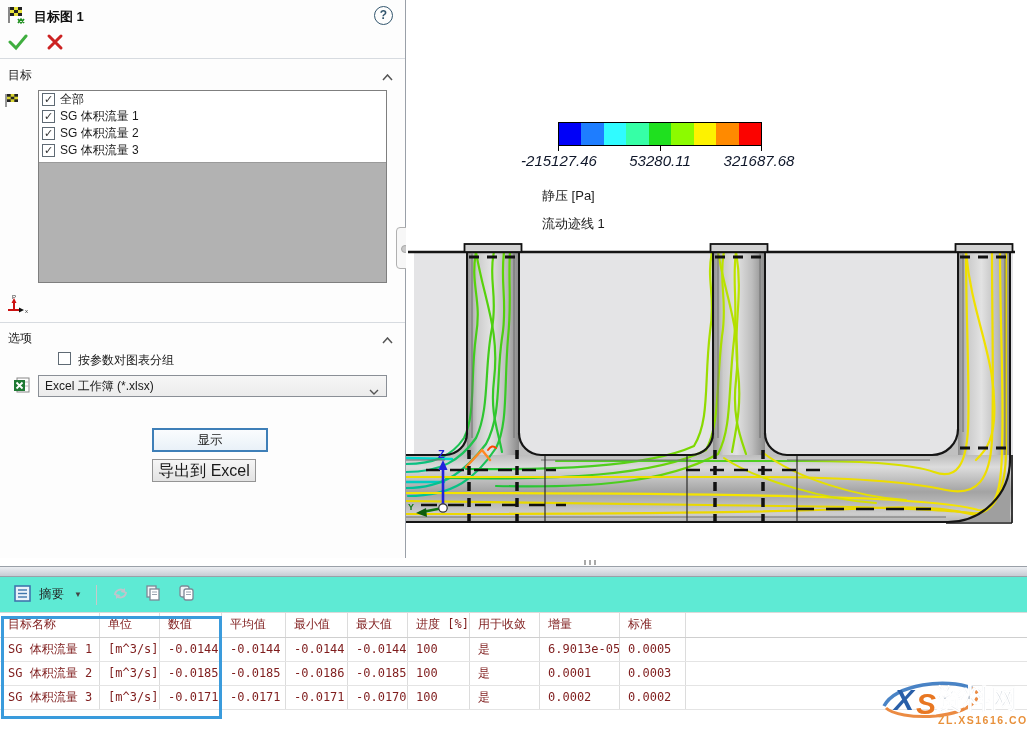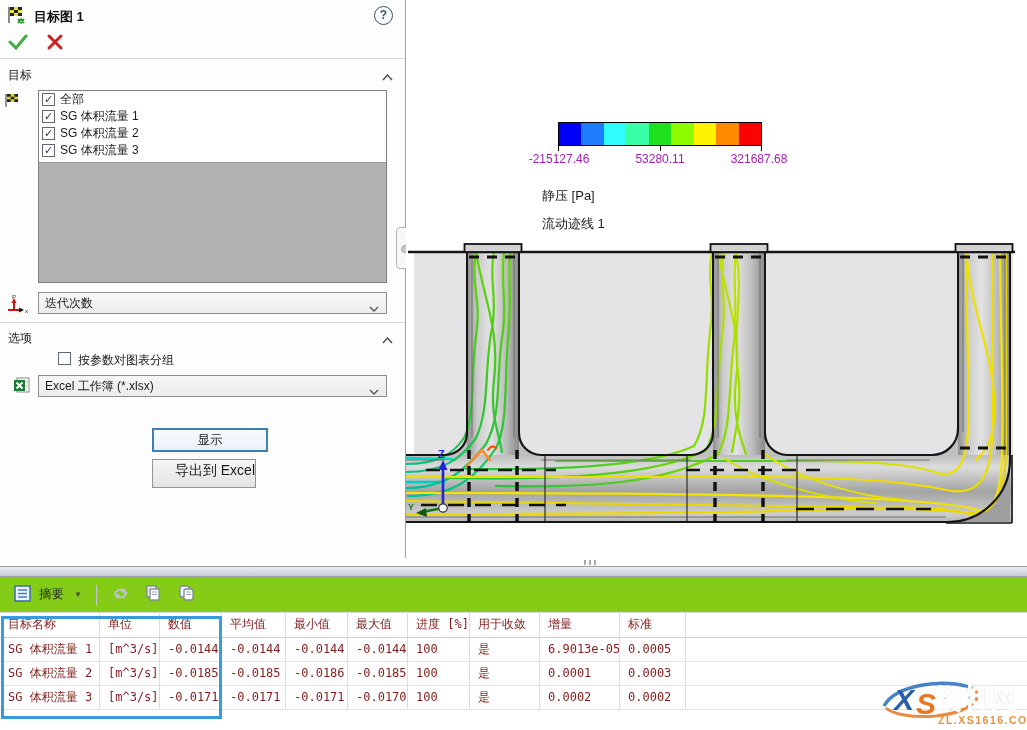--- a/index.html
+++ b/index.html
@@ -25,43 +25,43 @@
   .cb{width:11px;height:11px;border:1px solid #5f6a74;background:#fff;margin-right:5px;font-size:11px;line-height:10px;text-align:center;color:#333;flex:0 0 auto;}
   .abscissa-icon{position:absolute;left:4px;top:292px;}
   .ddown{position:absolute;left:38px;width:349px;height:22px;box-sizing:border-box;border:1px solid#8a8f96;
     background:linear-gradient(#f6f6f6,#ececec);display:flex;align-items:center;padding-left:6px;}
   .ddown .dchev{position:absolute;right:7px;top:8px;}
   .optcb{position:absolute;left:58px;top:352px;width:13px;height:13px;border:1px solid #5f6a74;background:#fff;box-sizing:border-box;}
   .optcb-label{position:absolute;left:78px;top:352px;}
   .excel-icon{position:absolute;left:12px;top:376px;}
   .btn-show{position:absolute;left:152px;top:428px;width:116px;height:24px;box-sizing:border-box;
     border:2px solid #3e7fb8;background:linear-gradient(#fafcfe,#e9f1f8);text-align:center;line-height:20px;font-size:12.5px;}
-  .btn-export{position:absolute;left:152px;top:459px;width:104px;height:29px;box-sizing:border-box;
-    border:1px solid #949494;background:linear-gradient(#f6f6f6,#e3e3e3);text-align:right;line-height:21px;font-size:14px;}
+  .btn-export{position:absolute;left:152px;top:459px;width:104px;height:23px;box-sizing:border-box;
+    border:1px solid #949494;background:linear-gradient(#f6f6f6,#e3e3e3);text-align:center;line-height:21px;font-size:16px;}
   .flyout-tab{position:absolute;left:396px;top:227px;width:16px;height:42px;background:#f7f7f7;border:1px solid #b0b0b0;
     border-radius:4px 0 0 4px;box-sizing:border-box;}
   .flyout-tab .dot{position:absolute;left:4px;top:17px;width:6px;height:6px;border-radius:50%;background:#c9c9c9;border:1px solid #a8a8a8;}
 
   
   .viewport{position:absolute;left:406px;top:0;width:621px;height:565px;background:#fff;}
   .colorbar{position:absolute;left:152px;top:122px;width:204px;height:24px;border:1px solid #000;display:flex;box-sizing:border-box;}
   .colorbar .seg{flex:1;}
   .cb-tick{position:absolute;top:146px;width:1px;height:5px;background:#000;}
-  .cb-label{position:absolute;top:152px;transform:translateX(-50%);font-size:12px;color:#a21caf;white-space:nowrap;}
+  .cb-label{position:absolute;top:152px;transform:translateX(-50%);font-size:15px;color:#0f172a;white-space:nowrap;font-style:italic;}
   .legend-param{position:absolute;left:136px;top:187px;font-size:13px;}
   .legend-plot{position:absolute;left:136px;top:215px;font-size:13px;}
   .model-svg{position:absolute;left:0;top:0;}
 
   
   .bottom-pane{position:absolute;left:0;top:558px;width:1027px;height:172px;background:#fff;}
   .pane-grip{position:absolute;left:584px;top:2px;display:flex;gap:3px;}
   .pane-grip i{width:2px;height:5px;background:#a9a9a9;display:block;}
   .pane-titlebar{position:absolute;left:0;top:8px;width:1027px;height:11px;
     background:linear-gradient(#eceef2,#c7ccd4);border-top:1px solid #9aa0a8;border-bottom:1px solid #9aa0a8;box-sizing:border-box;}
-  .pane-toolbar{position:absolute;left:0;top:19px;width:1027px;height:36px;background:#84cc16;border-bottom:1px solid #dadada;
+  .pane-toolbar{position:absolute;left:0;top:19px;width:1027px;height:36px;background:#5eead4;border-bottom:1px solid #dadada;
     display:flex;align-items:center;padding-left:14px;box-sizing:border-box;gap:8px;}
   .tb-sep{width:1px;height:20px;background:#c9c9c9;margin:0 6px;}
   .tb-label{font-size:12.5px;color:#222;}
   .tb-caret{font-size:8px;color:#444;margin-left:2px;}
   .rtable{position:absolute;left:0;top:55px;width:1027px;}
   .trow{display:grid;grid-template-columns:100px 60px 62px 64px 62px 60px 62px 70px 80px 66px 1fr;height:23px;border-bottom:1px solid #e4e4e4;}
   .trow.head{height:24px;border-bottom:1px solid #cfcfcf;}
   .trow>div{padding-left:8px;line-height:23px;font-size:12px;border-right:1px solid #dcdcdc;overflow:hidden;white-space:nowrap;
     font-family:"DejaVu Sans Mono","Liberation Mono",monospace;color:#7f1d1d;}
   .trow>div:last-child{border-right:none;}
@@ -151,28 +151,20 @@
     <span class="abscissa-icon">
       <svg width="26" height="24" viewBox="0 0 26 24">
         <text x="8" y="7" font-size="6" fill="#333">P</text>
         <line x1="10" y1="8" x2="10" y2="18" stroke="#cc1111" stroke-width="2"></line>
         <path d="M10 6 L7.5 11 L12.5 11 Z" fill="#cc1111"></path>
         <line x1="4" y1="18" x2="18" y2="18" stroke="#cc1111" stroke-width="2"></line>
         <path d="M20 18 L15 15.5 L15 20.5 Z" fill="#111"></path>
         <text x="21" y="21" font-size="6" fill="#333">x</text>
       </svg>
     </span>
-    <div class="ddown" style="top:292px">
-      <span>迭代次数</span>
-      <span class="dchev">
-        <svg width="10" height="6" viewBox="0 0 10 6">
-            <path d="M1 1 L5 5 L9 1" stroke="#555" stroke-width="1.4" fill="none"></path>
-          </svg>
-      </span>
-    </div>
 
     <div class="divider" style="top:322px"></div>
 
     <div class="sec-head" style="top:330px">选项</div>
     <span class="sec-chev" style="top:333px">
       <svg width="11" height="7" viewBox="0 0 11 7">
           <path d="M1 6 L5.5 1 L10 6" stroke="#555" stroke-width="1.5" fill="none"></path>
         </svg>
     </span>
 

